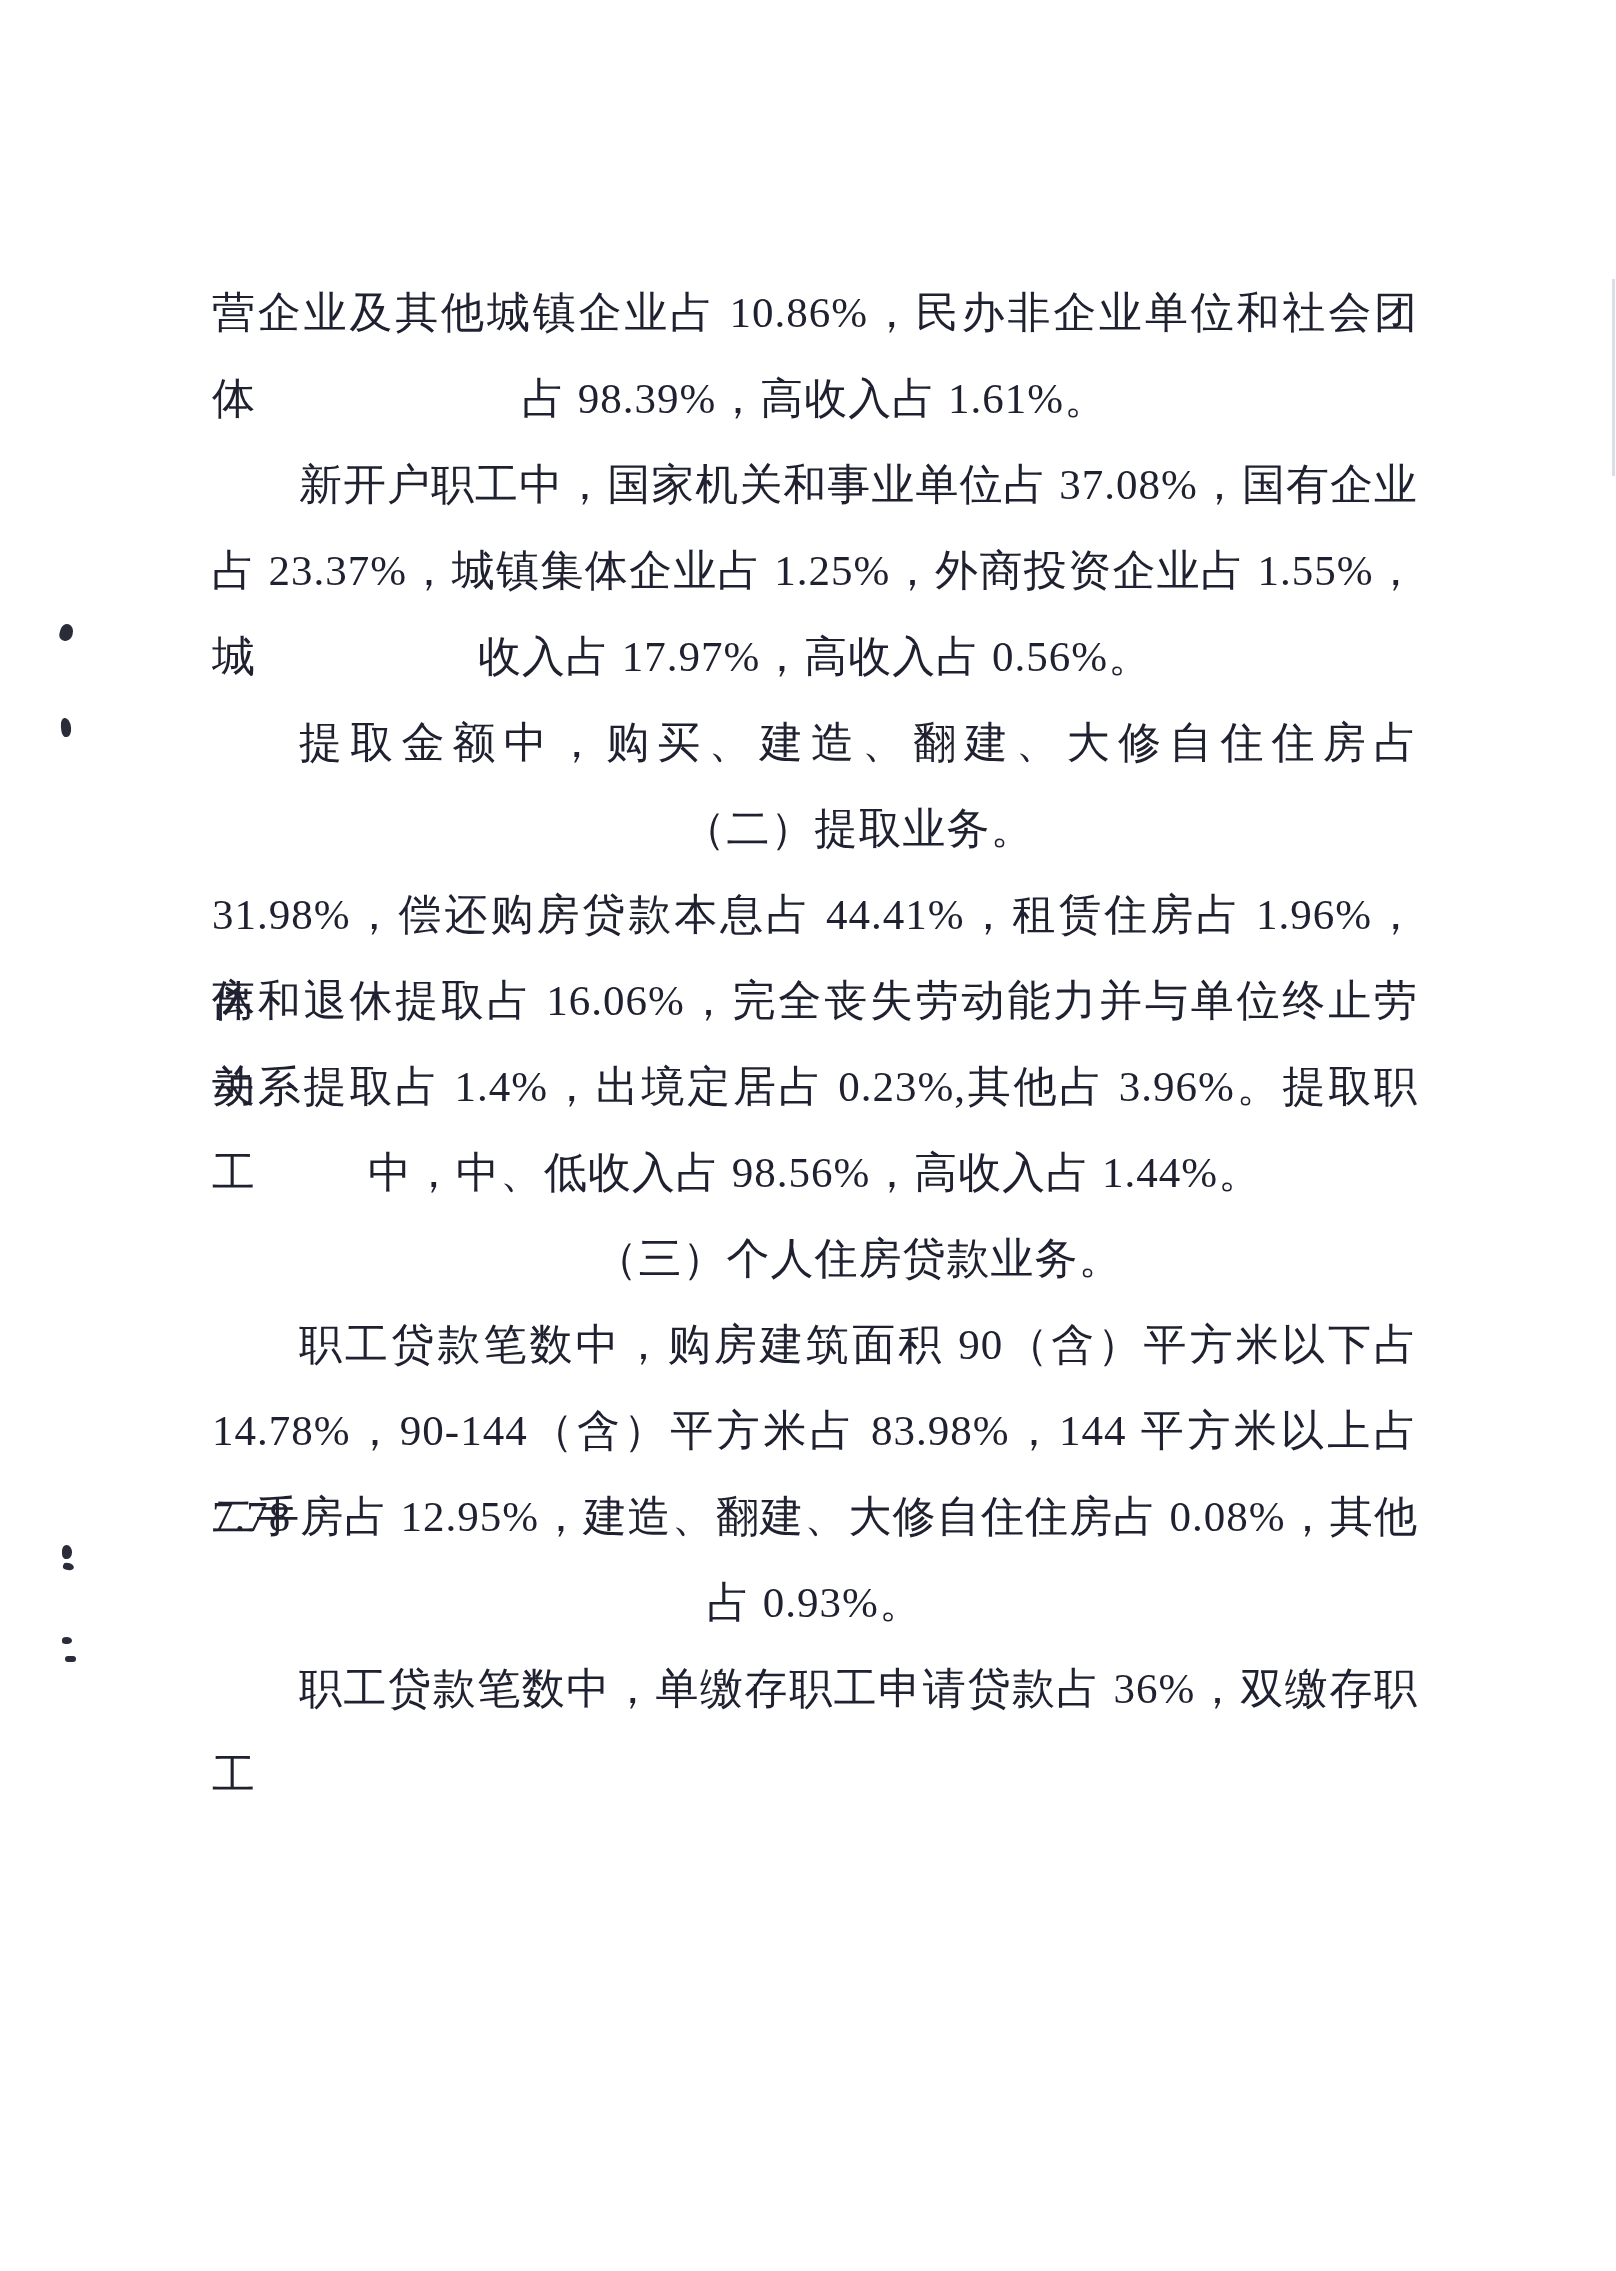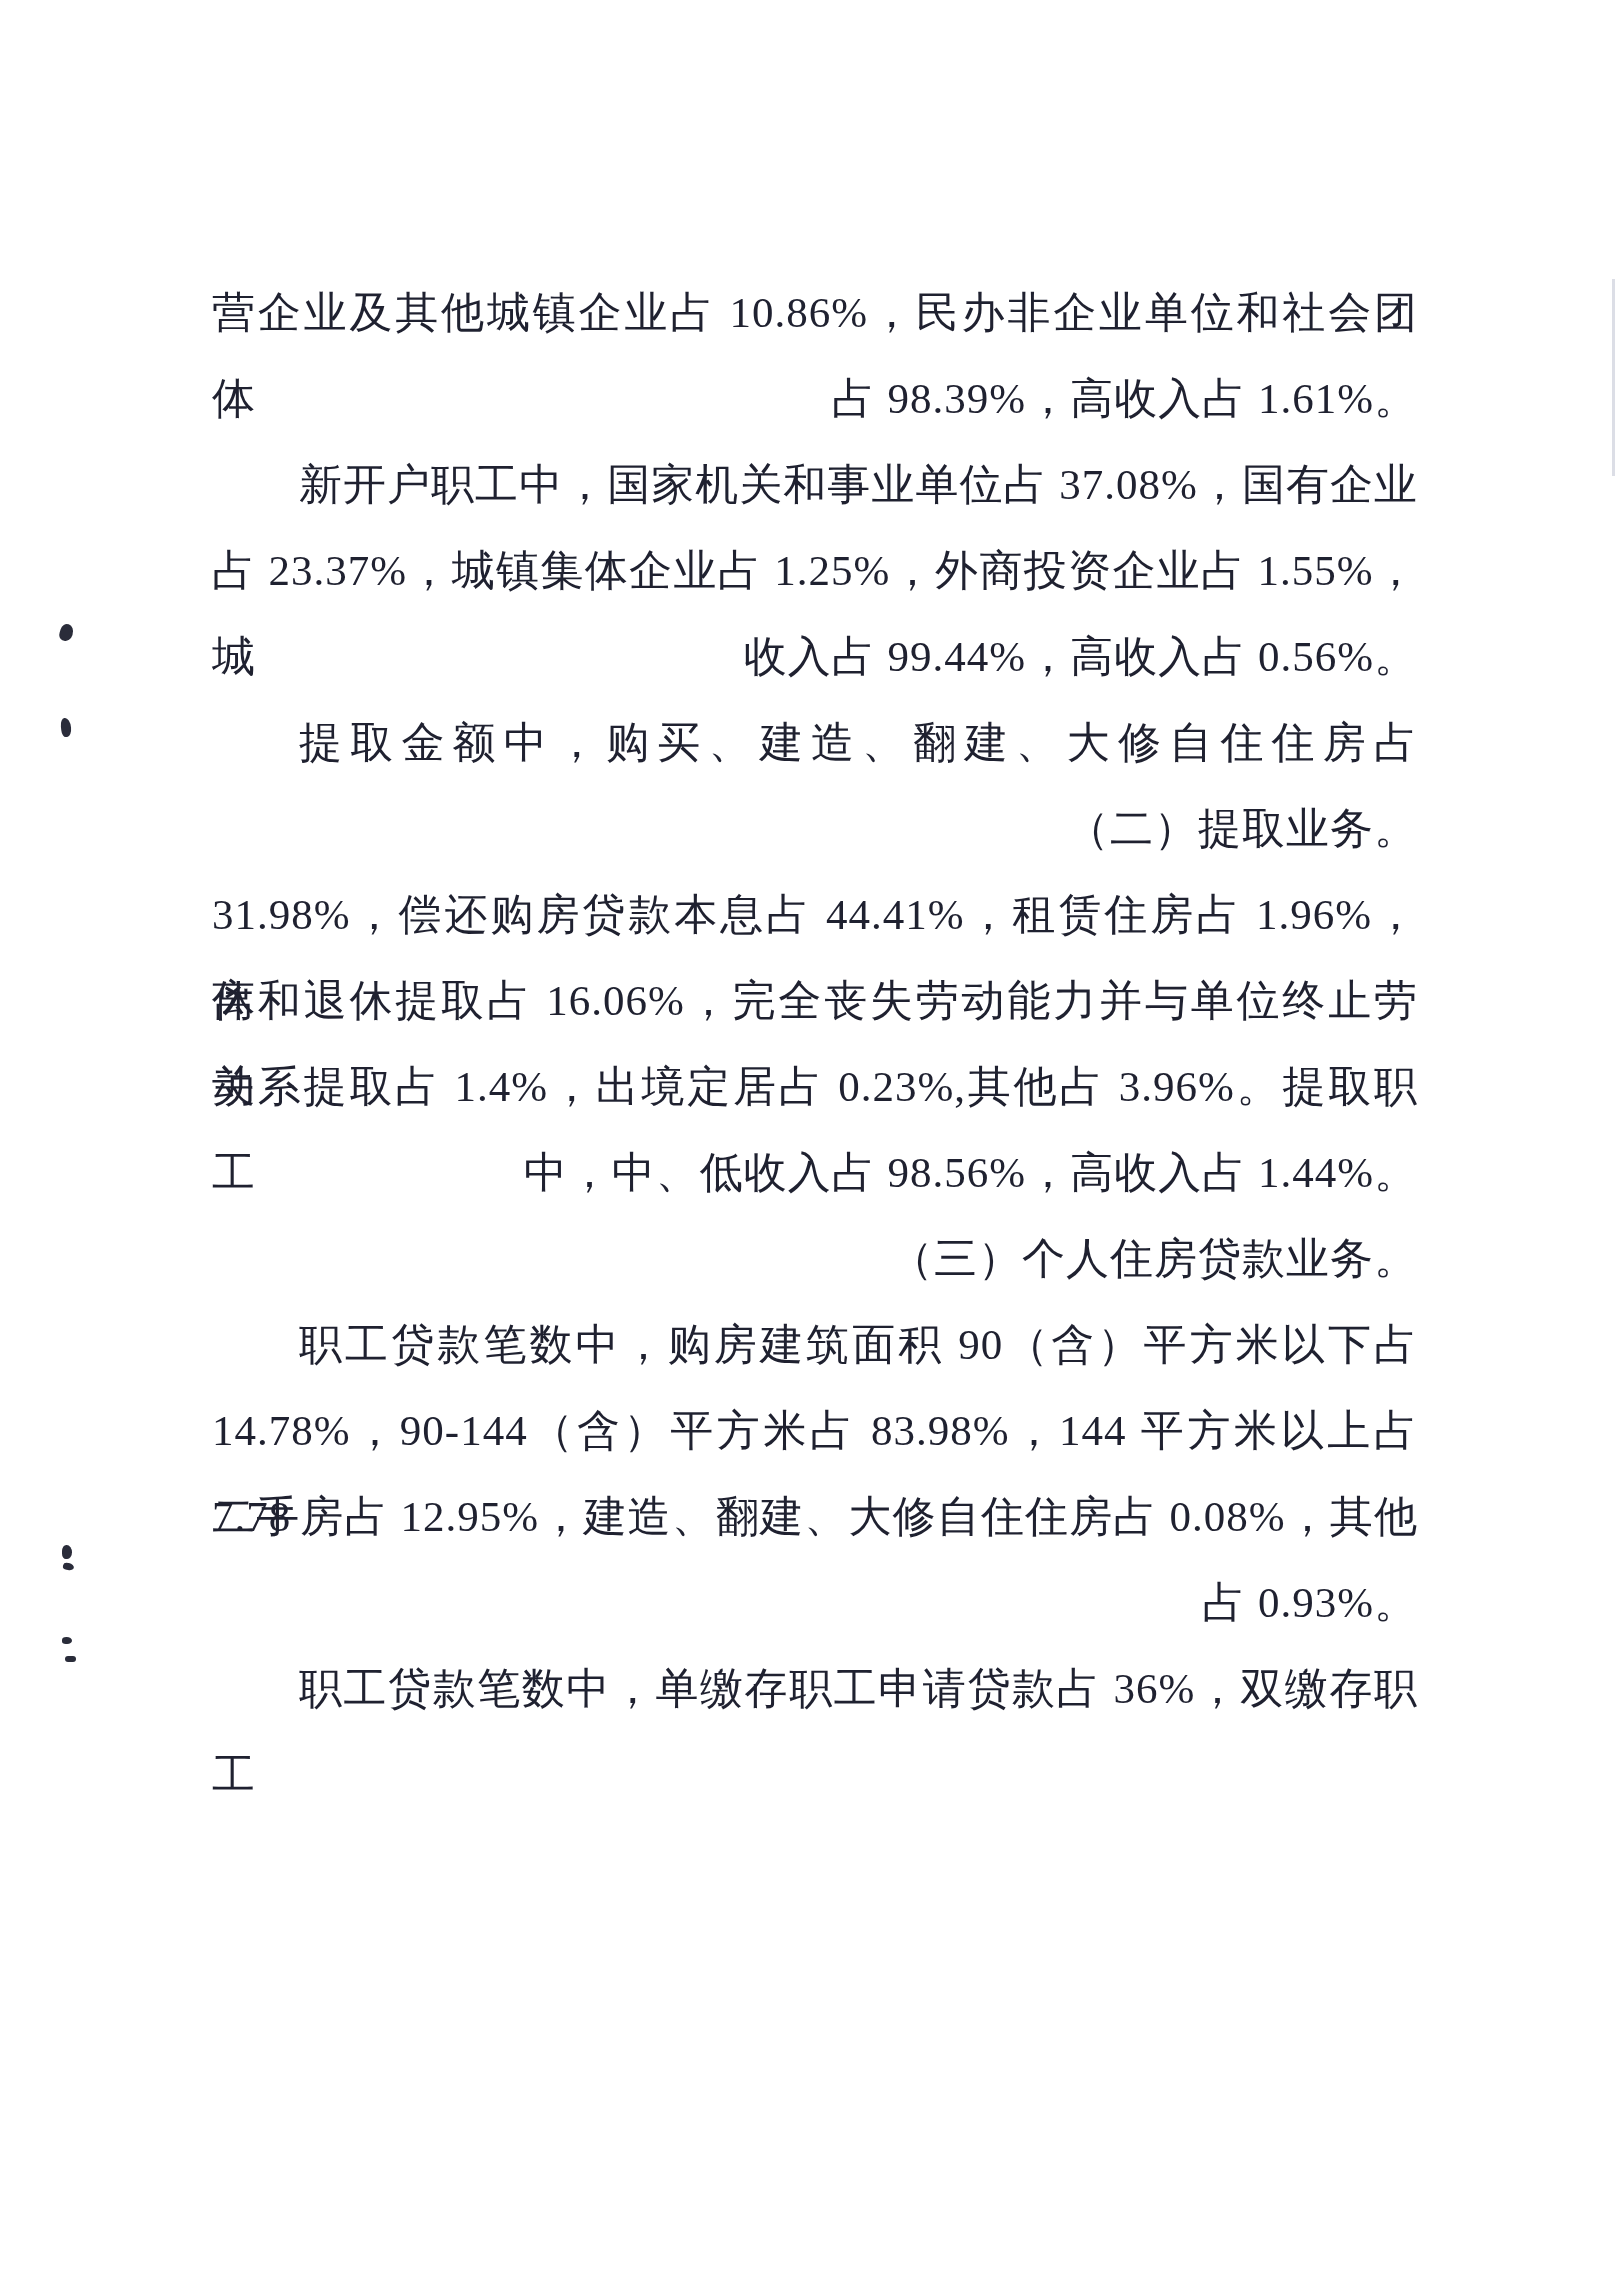--- a/index.html
+++ b/index.html
@@ -14,21 +14,21 @@
   .textblock {
     position:absolute;
     left:212px; top:270px;
     width:1206px;
   }
   .line {
     height:86px;
     line-height:86px;
     font-size:43px;
     color:#1f2130;
-    text-align:right;
+    text-align:center;
     letter-spacing:1px;
     white-space:nowrap;
   }
   .line.j {
     white-space:normal;
     text-align:justify;
     text-align-last:justify;
   }
   .line.in { text-indent:87px; }
   .pagenum {
@@ -66,21 +66,21 @@
 </head>
 <body>
 
 <div class="page">
 
   <div class="textblock">
     <div class="line j">营企业及其他城镇企业占 10.86%，民办非企业单位和社会团体</div>
     <div class="line">占 98.39%，高收入占 1.61%。</div>
     <div class="line j in">新开户职工中，国家机关和事业单位占 37.08%，国有企业</div>
     <div class="line j">占 23.37%，城镇集体企业占 1.25%，外商投资企业占 1.55%，城</div>
-    <div class="line">收入占 99.44%，高收入占 0.56%。</div>
+    <div class="line">收入占 17.97%，高收入占 0.56%。</div>
     <div class="line j in">提取金额中，购买、建造、翻建、大修自住住房占</div>
     <div class="line in">（二）提取业务。</div>
     <div class="line j">31.98%，偿还购房贷款本息占 44.41%，租赁住房占 1.96%，离</div>
     <div class="line j">休和退休提取占 16.06%，完全丧失劳动能力并与单位终止劳动</div>
     <div class="line j">关系提取占 1.4%，出境定居占 0.23%,其他占 3.96%。提取职工</div>
     <div class="line">中，中、低收入占 98.56%，高收入占 1.44%。</div>
     <div class="line in">（三）个人住房贷款业务。</div>
     <div class="line j in">职工贷款笔数中，购房建筑面积 90（含）平方米以下占</div>
     <div class="line j">14.78%，90-144（含）平方米占 83.98%，144 平方米以上占 7.78</div>
     <div class="line j">二手房占 12.95%，建造、翻建、大修自住住房占 0.08%，其他</div>

